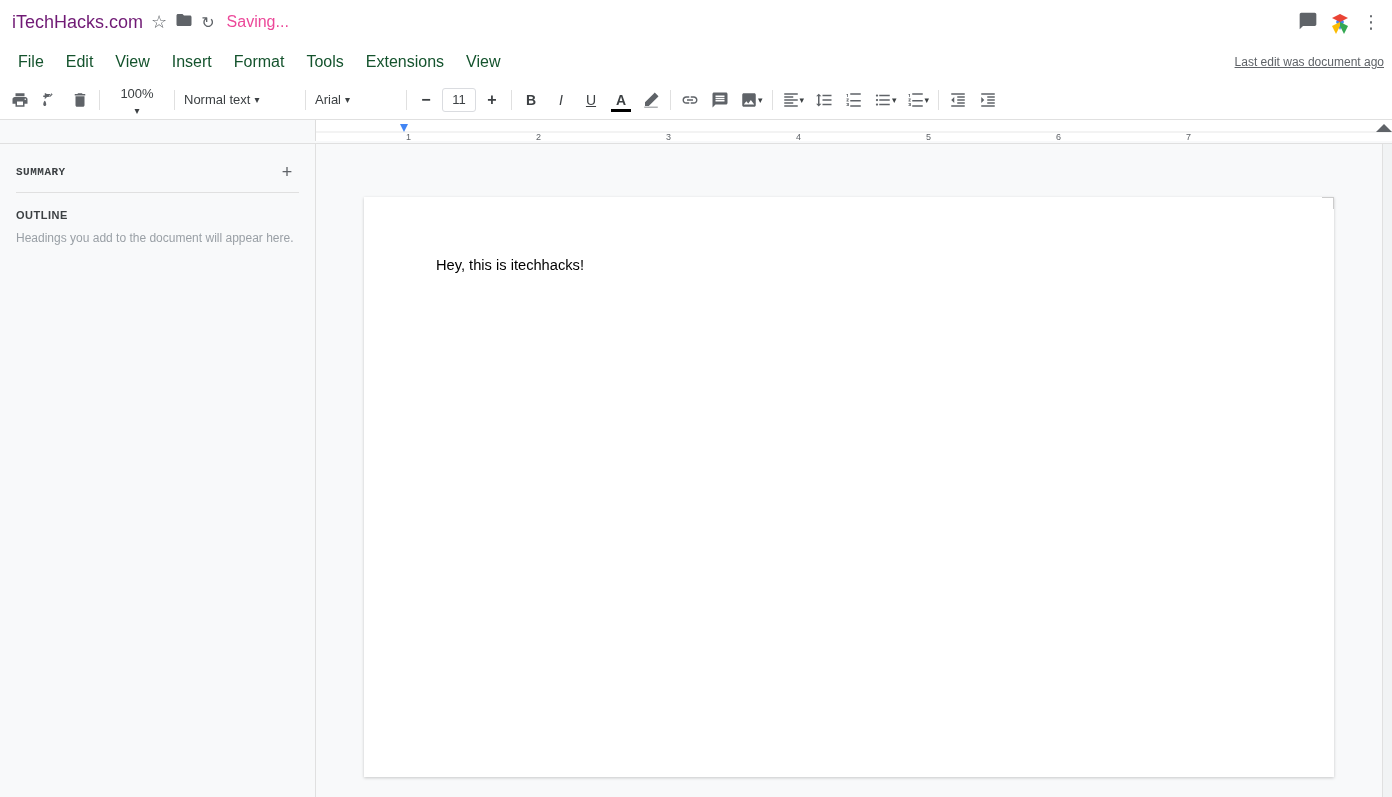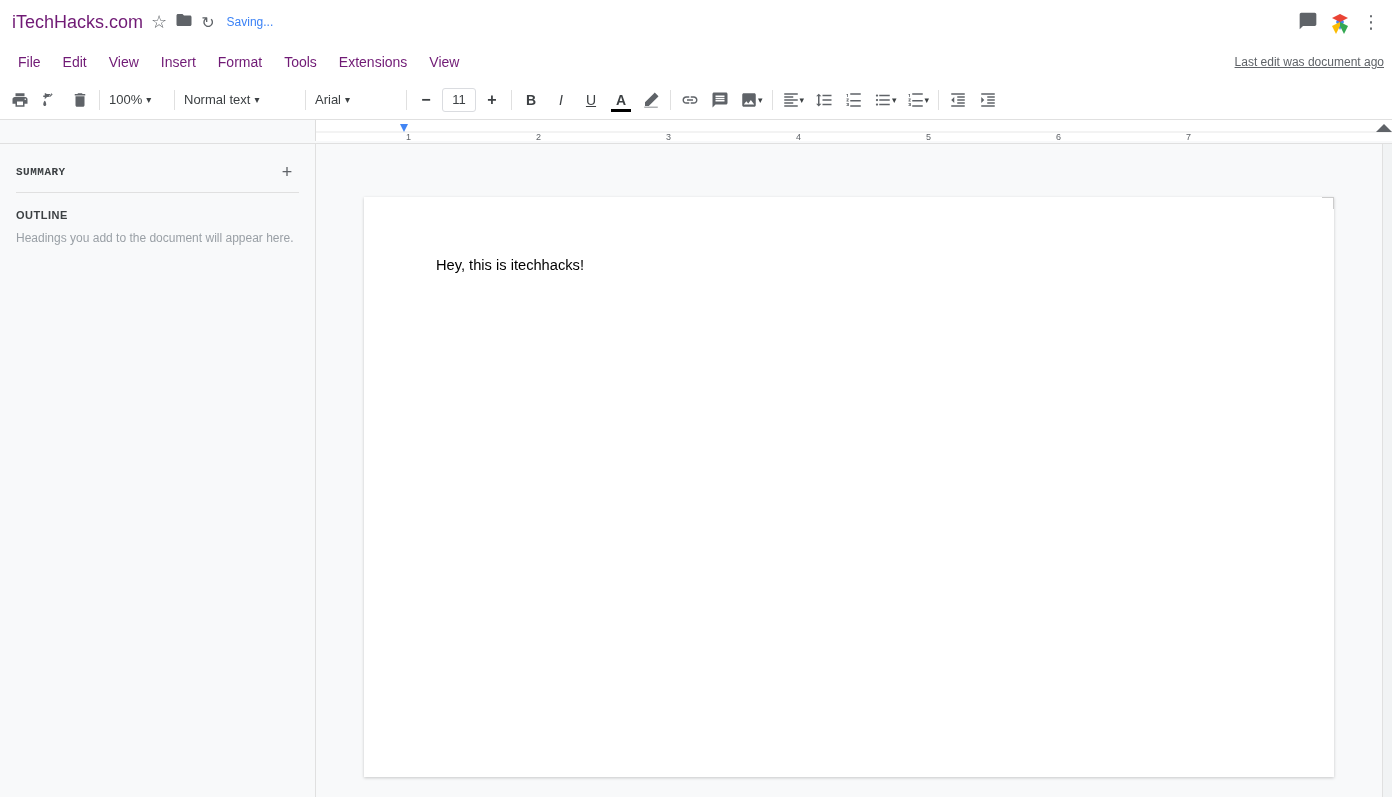--- a/index.html
+++ b/index.html
@@ -19,44 +19,44 @@
       font-weight: 400;
       color: #701a75;
     }
     #title-bar .title-icons {
       display: flex;
       align-items: center;
       gap: 8px;
       color: #5f6368;
     }
     #title-bar .saving-text {
-      font-size: 12px;
-      color: #3b82f6;
+      font-size: 16px;
+      color: #ec4899;
       margin-left: 4px;
     }
     #title-bar .right-icons {
       margin-left: auto;
       display: flex;
       align-items: center;
       gap: 8px;
     }
 
     
     #menu-bar {
       display: flex;
       align-items: center;
       padding: 0 8px;
       background: #fff;
       height: 36px;
       gap: 2px;
     }
     .menu-item {
       padding: 4px 10px;
-      font-size: 14px;
-      color: #701a75;
+      font-size: 16px;
+      color: #14532d;
       cursor: pointer;
       border-radius: 4px;
     }
     .last-edit {
       margin-left: auto;
       font-size: 12px;
       color: #5f6368;
       text-decoration: underline;
       cursor: pointer;
     }
@@ -101,20 +101,21 @@
       cursor: pointer;
       display: flex;
       align-items: center;
       gap: 4px;
       padding: 0 4px;
       border-radius: 4px;
       color: #3c4043;
     }
     .toolbar-zoom {
       width: 64px;
+      flex-direction: column;
     }
     .toolbar-style {
       width: 120px;
     }
     .toolbar-font {
       width: 90px;
     }
     .font-size-box {
       display: flex;
       align-items: center;

